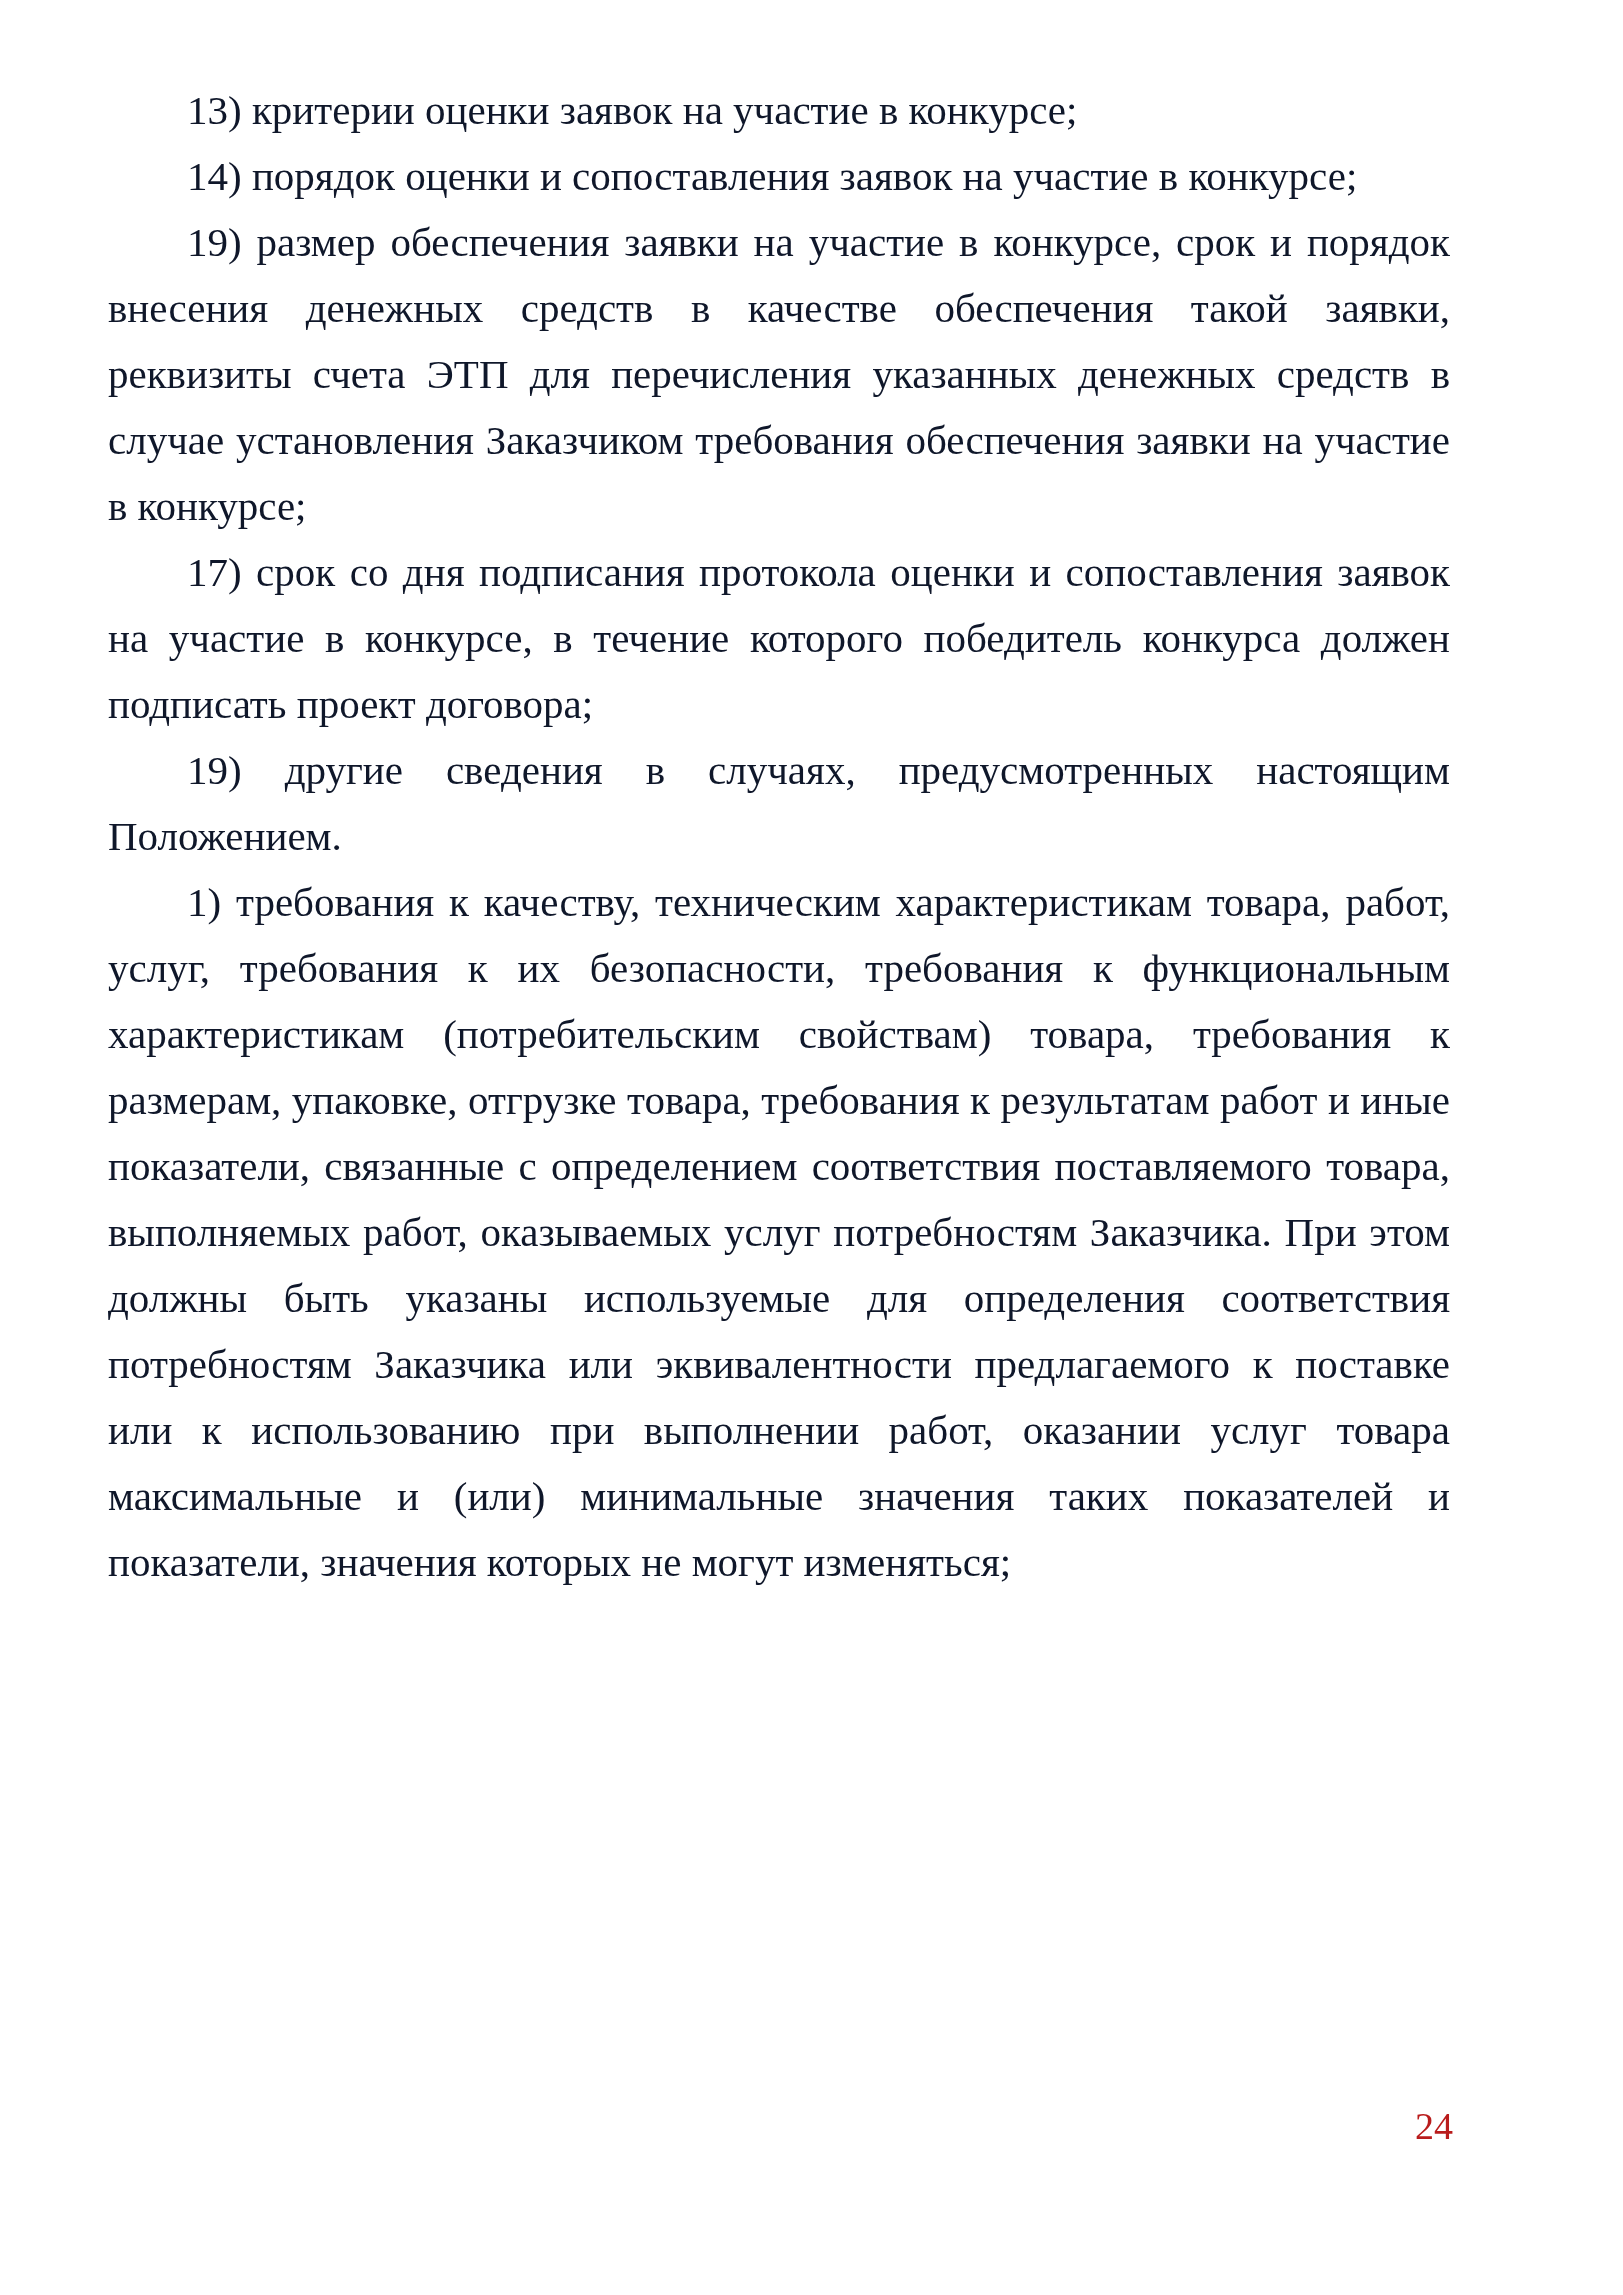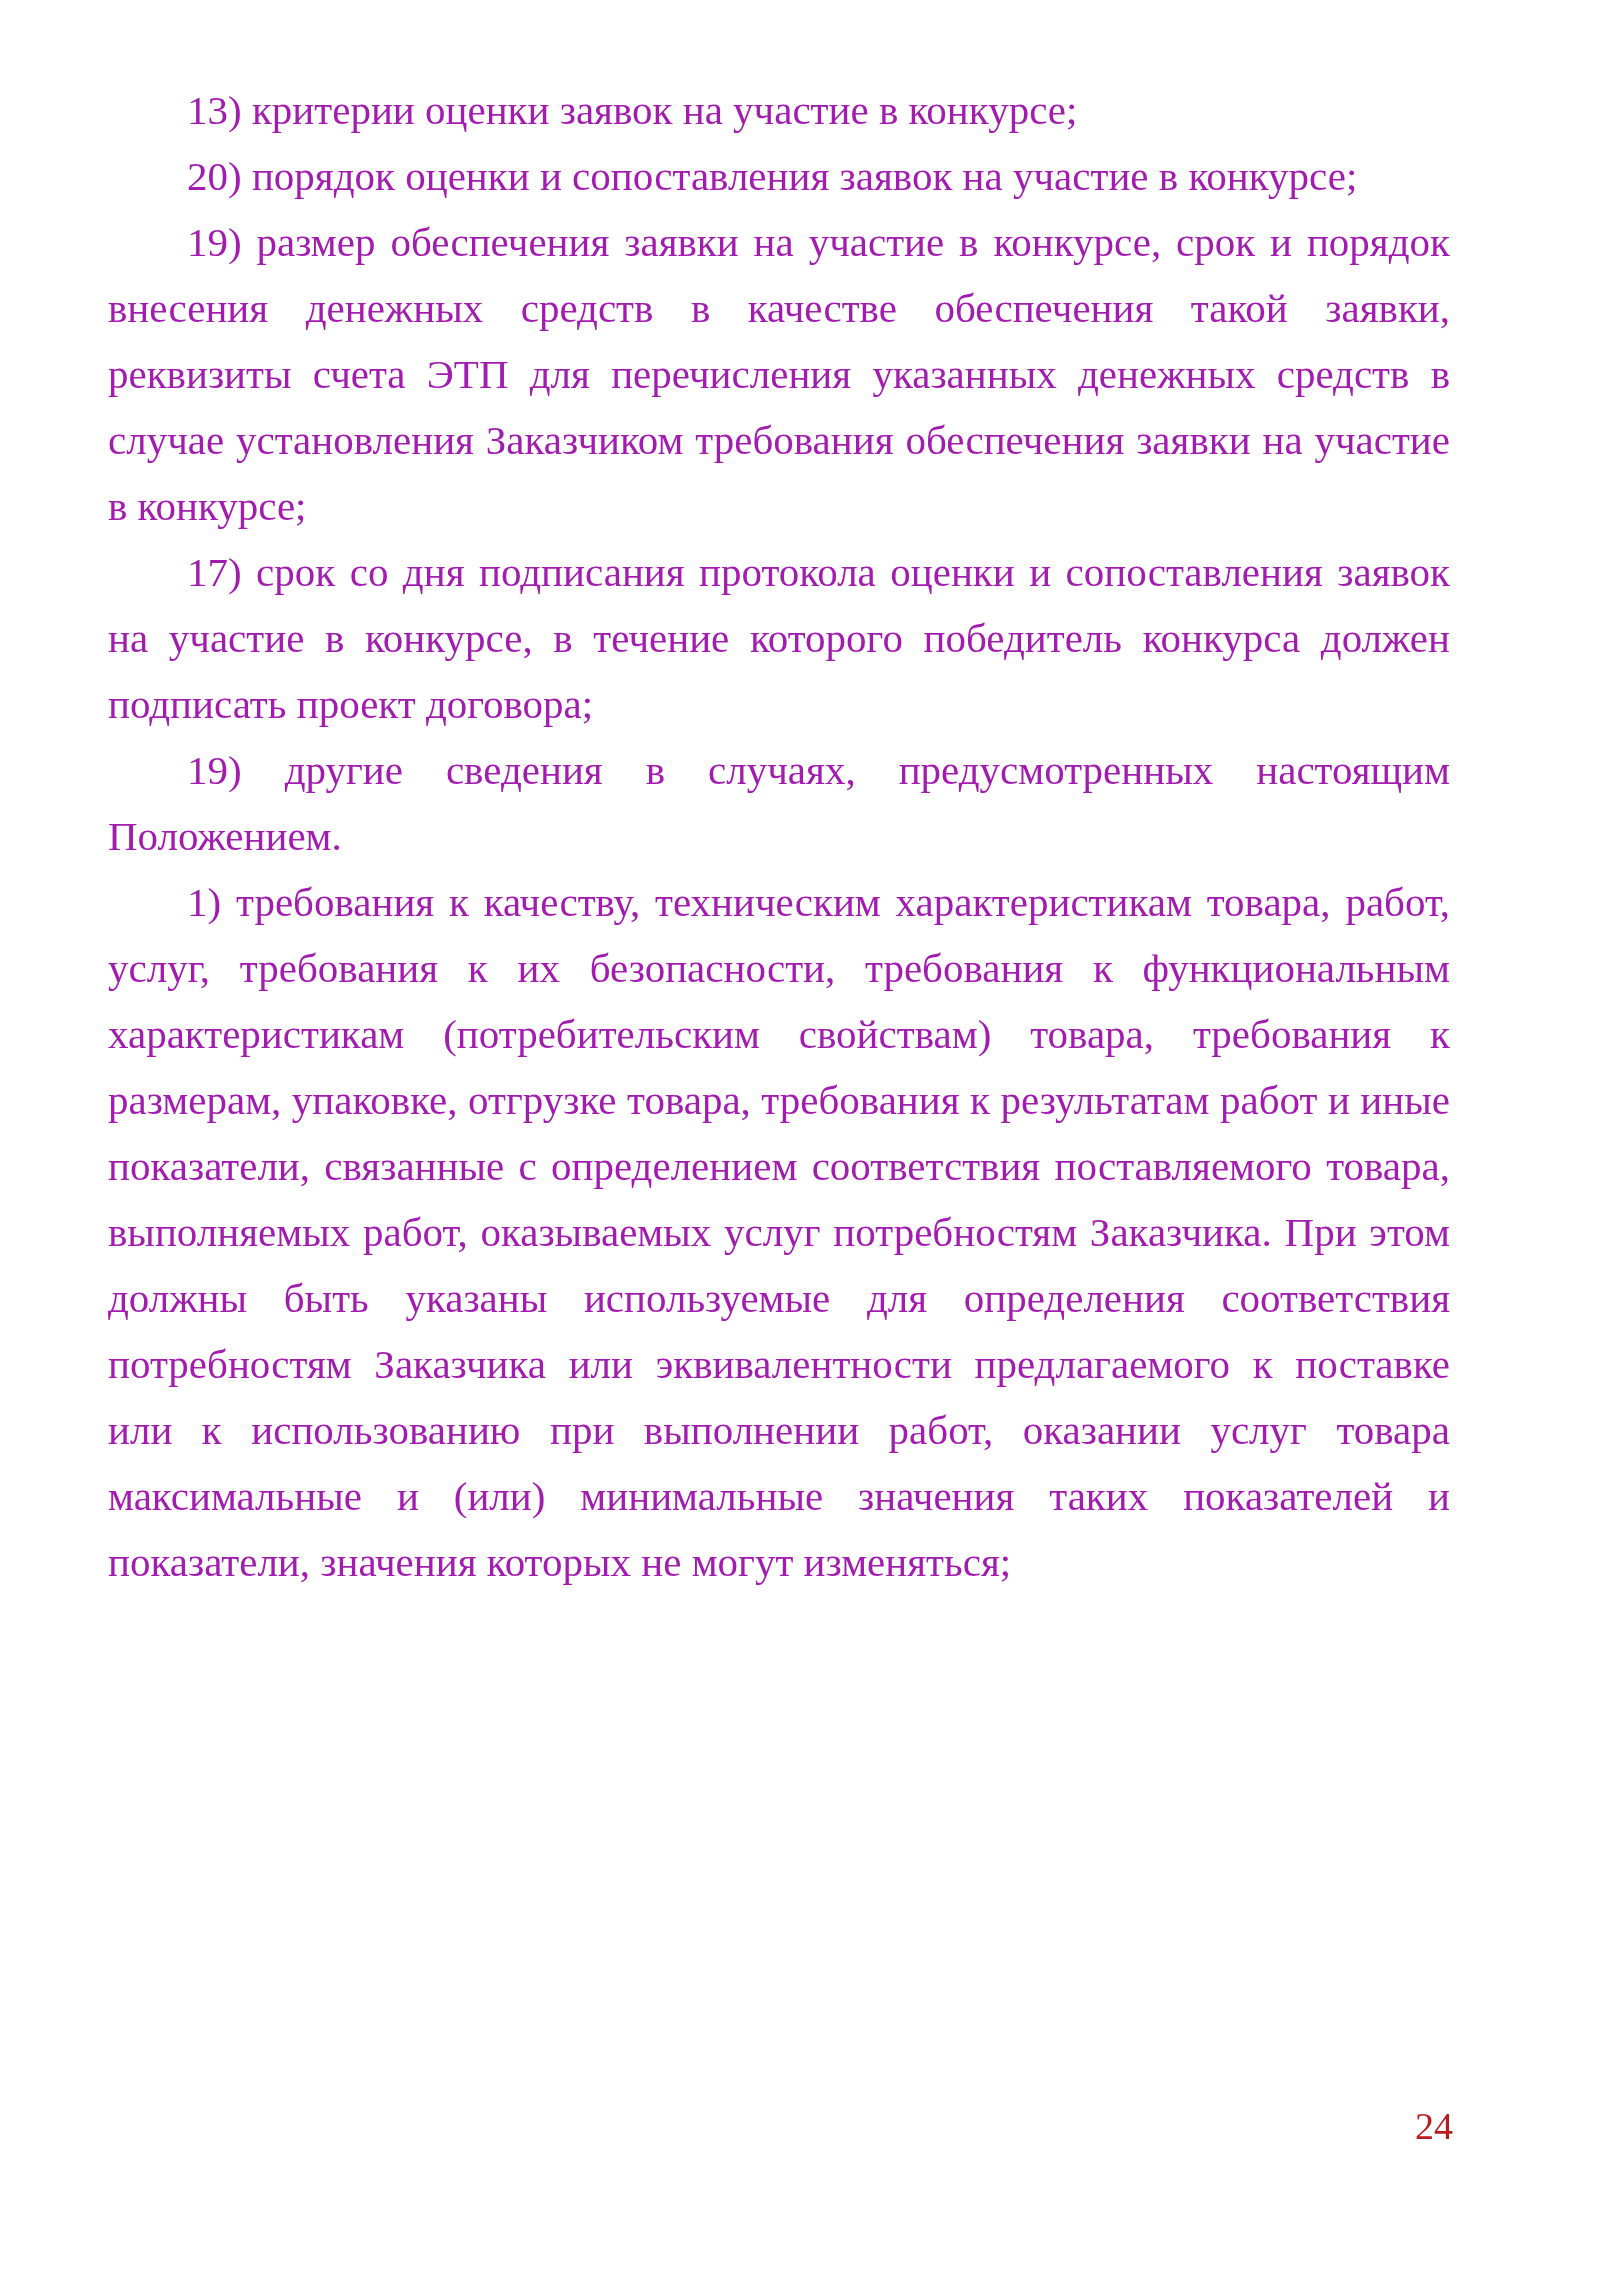--- a/index.html
+++ b/index.html
@@ -1,33 +1,33 @@
 <!DOCTYPE html>
 <html style="font-size:10.5px"><head>
   <meta charset="utf-8">
   <style>
     html, body { margin: 0; padding: 0; background: #ffffff; }
     body { width: 1623px; height: 2295px; position: relative; overflow: hidden; }
     .page {
       position: absolute; left: 108px; top: 77px; width: 1342px;
       font-family: "Liberation Serif", serif; font-size: 41px; line-height: 66px;
-      color: #a21caf;
+      color: #0f172a;
     }
     .para { margin: 0; text-align: justify; text-indent: 79px; }
     .page-number {
       position: absolute; left: 1401px; top: 2104px; width: 52px; text-align: right;
       font-family: "Liberation Serif", serif; font-size: 38px; color: #b91c1c;
     }
   </style>
 </head>
 <body>
 
 <div class="page">
   <p class="para">13) критерии оценки заявок на участие в конкурсе;</p>
-  <p class="para">20) порядок оценки и сопоставления заявок на участие в конкурсе;</p>
+  <p class="para">14) порядок оценки и сопоставления заявок на участие в конкурсе;</p>
   <p class="para">19) размер обеспечения заявки на участие в конкурсе, срок и порядок внесения денежных средств в качестве обеспечения такой заявки, реквизиты счета ЭТП для перечисления указанных денежных средств в случае установления Заказчиком требования обеспечения заявки на участие в конкурсе;</p>
   <p class="para">17) срок со дня подписания протокола оценки и сопоставления заявок на участие в конкурсе, в течение которого победитель конкурса должен подписать проект договора;</p>
   <p class="para">19) другие сведения в случаях, предусмотренных настоящим Положением.</p>
   <p class="para">1) требования к качеству, техническим характеристикам товара, работ, услуг, требования к их безопасности, требования к функциональным характеристикам (потребительским свойствам) товара, требования к размерам, упаковке, отгрузке товара, требования к результатам работ и иные показатели, связанные с определением соответствия поставляемого товара, выполняемых работ, оказываемых услуг потребностям Заказчика. При этом должны быть указаны используемые для определения соответствия потребностям Заказчика или эквивалентности предлагаемого к поставке или к использованию при выполнении работ, оказании услуг товара максимальные и (или) минимальные значения таких показателей и показатели, значения которых не могут изменяться;</p>
 </div>
 
 <div class="page-number">24</div>
 
 
 </body></html>

